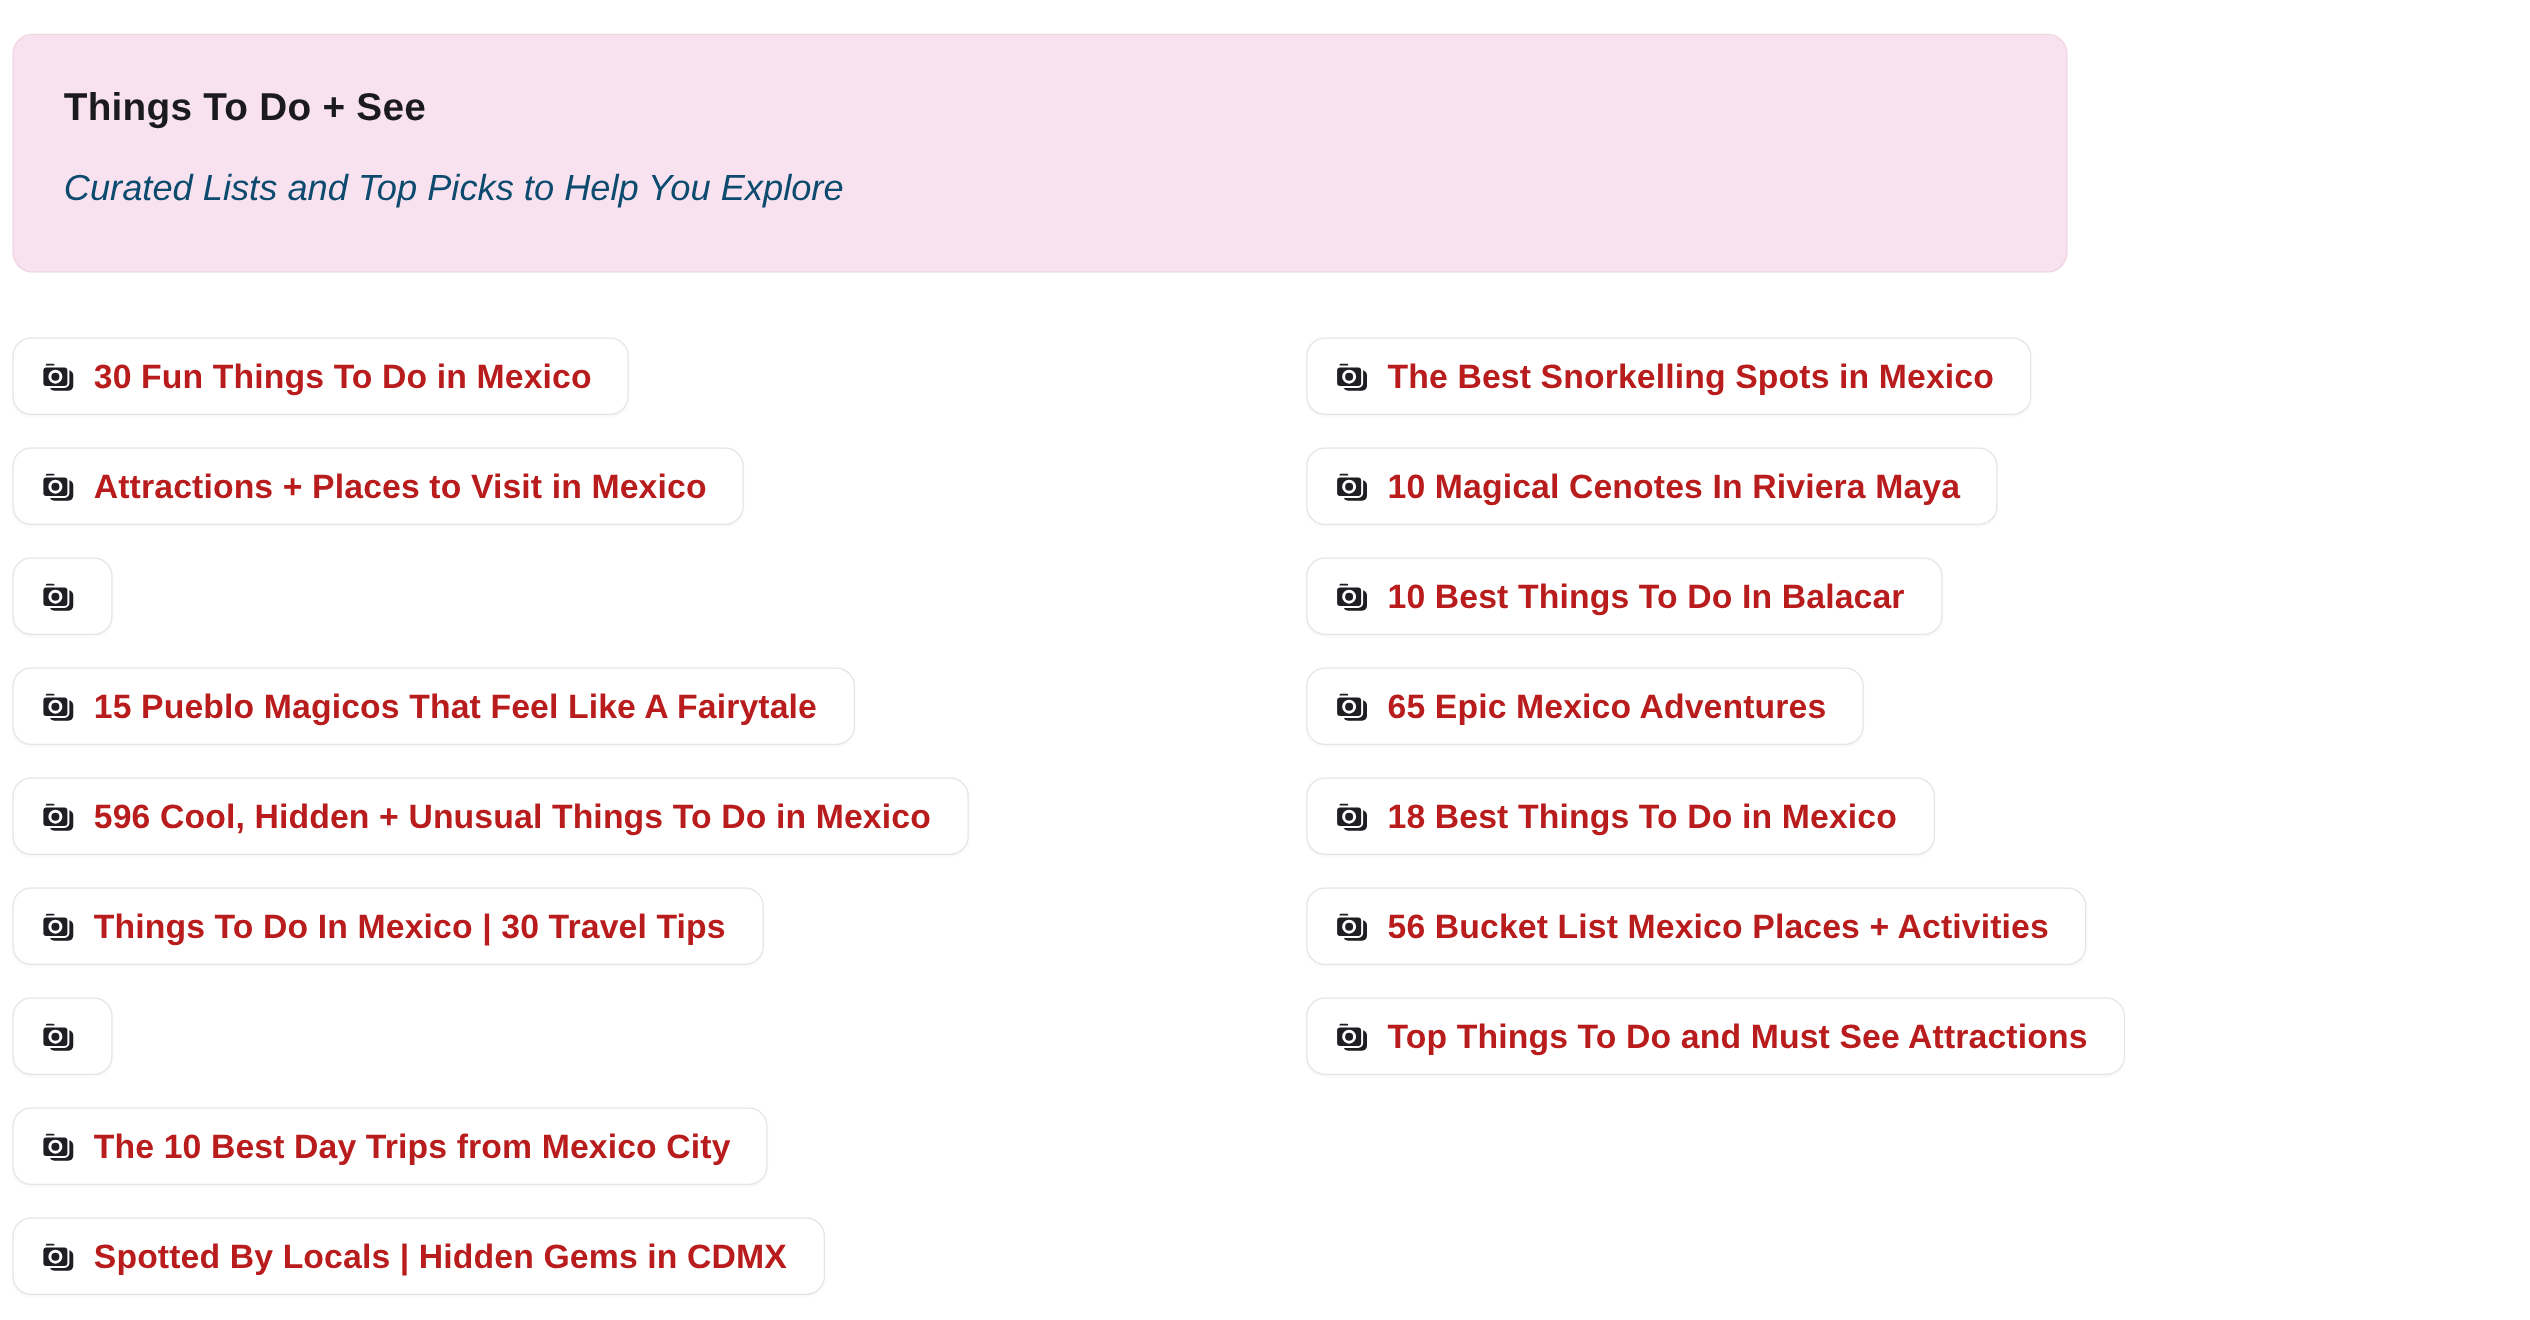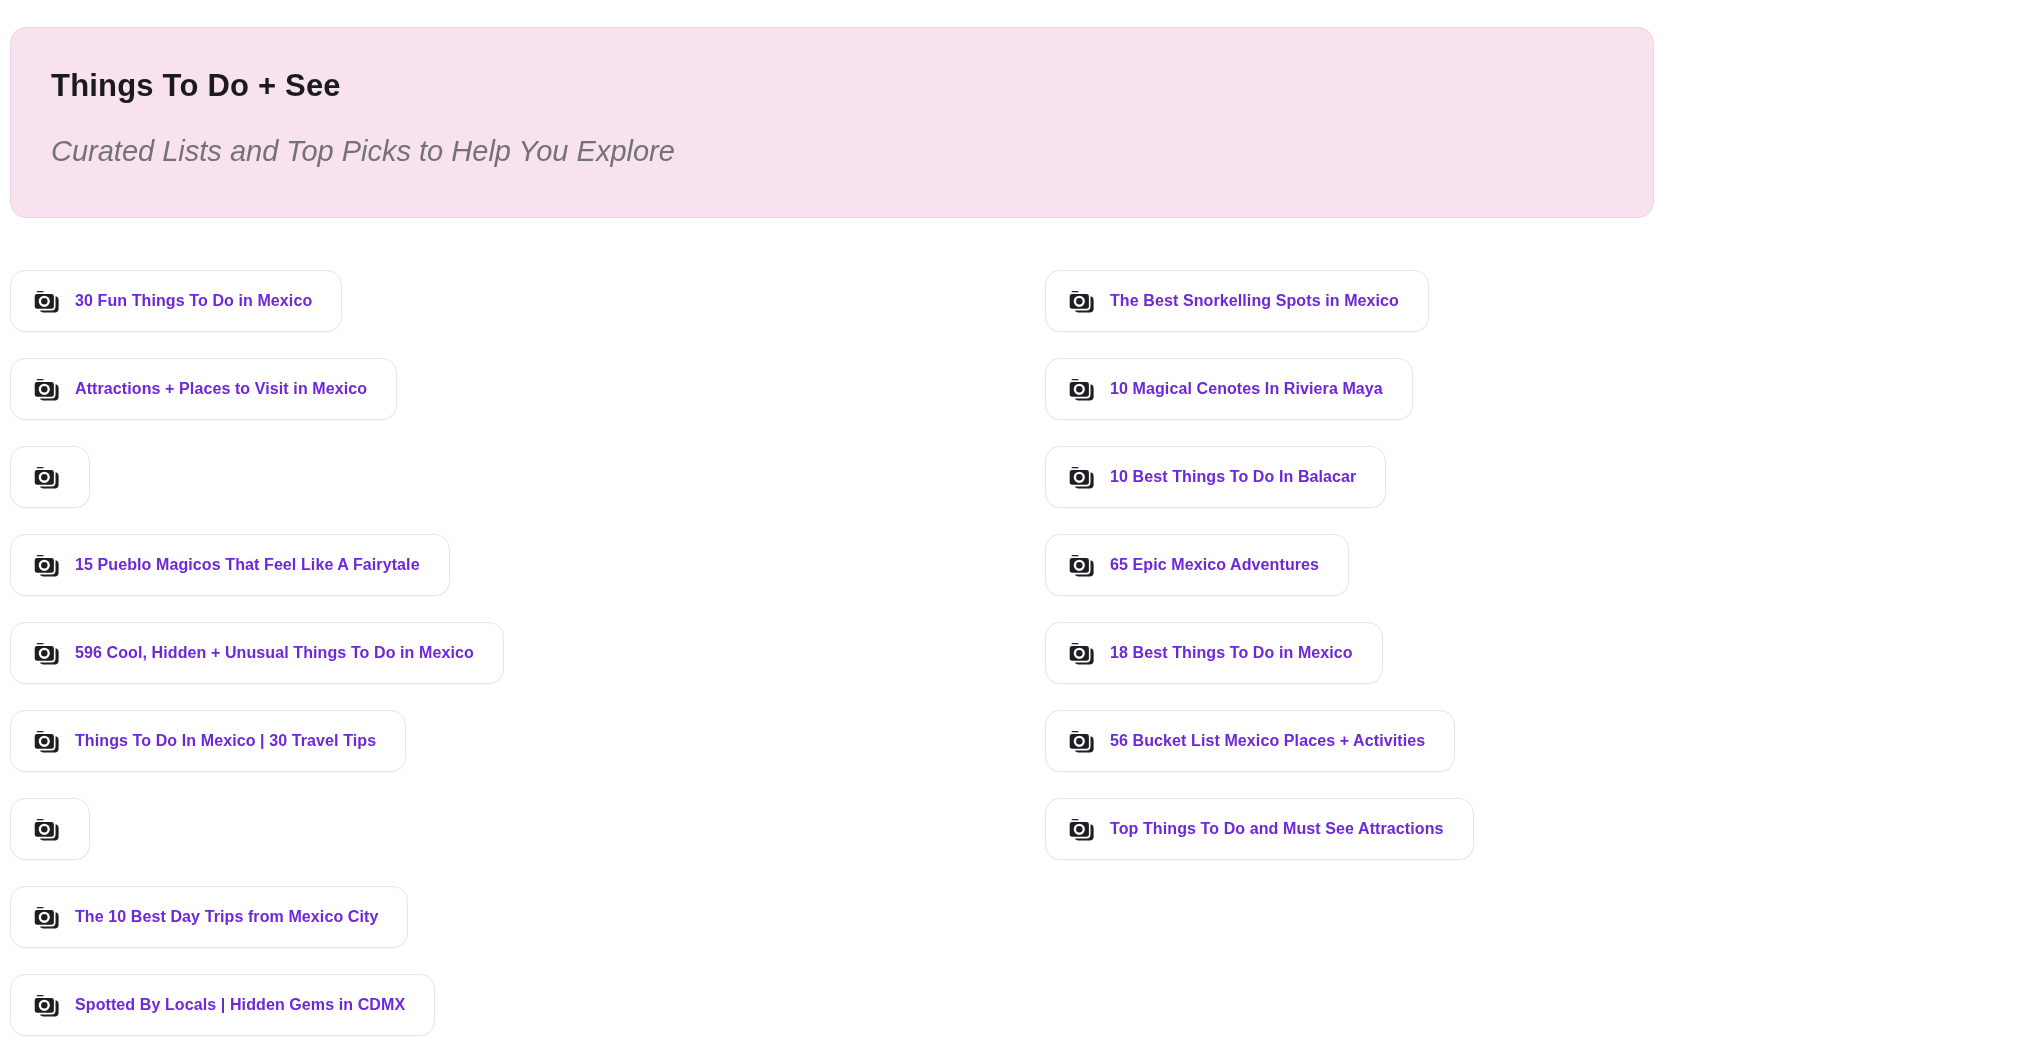--- a/index.html
+++ b/index.html
@@ -18,21 +18,21 @@
     padding:38px 40px 0 40px;
   }
   .header-title{
     margin:0;
     font-size:31px;line-height:40px;font-weight:700;
     color:#1b1b1f;letter-spacing:.2px;
   }
   .header-subtitle{
     margin:28px 0 0 0;
     font-size:29px;line-height:34px;font-weight:400;font-style:italic;
-    color:#737373;
+    color:#0c4a6e;
   }
   .lists-grid{
     position:absolute;left:10px;top:270px;
     display:grid;
     grid-template-columns:1035px auto;
     grid-template-rows:repeat(9,62px);
     grid-auto-flow:column;
     row-gap:26px;
     justify-items:start;align-items:center;
   }
@@ -46,21 +46,21 @@
     box-shadow:0 1px 2px rgba(0,0,0,.03);
     cursor:pointer;
     text-decoration:none;
     white-space:nowrap;
   }
   .pill .cam{
     display:inline-flex;flex:0 0 auto;
     color:#1f1f23;
   }
   .pill .lbl{
-    font-size:16px;font-weight:700;color:#6d28d9;
+    font-size:27px;font-weight:700;color:#b91c1c;
     letter-spacing:.1px;
   }
 </style>
 </head>
 <body>
 
 <svg width="0" height="0" style="position:absolute">
   <defs>
     <g id="cam-glyph">
       <rect x="6.6" y="7.2" width="19" height="16.4" rx="4" fill="currentColor"></rect>

